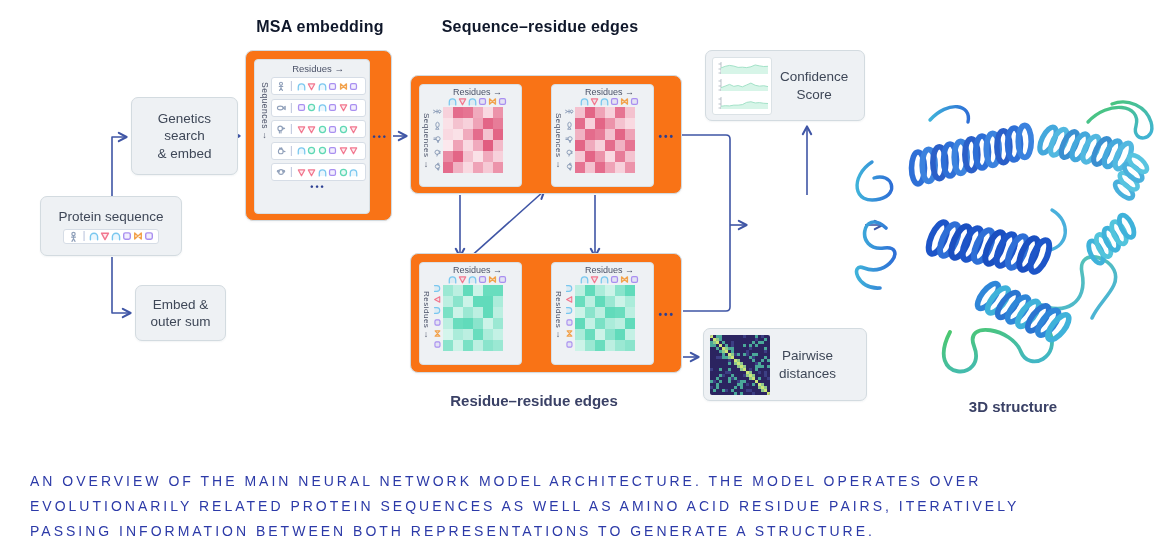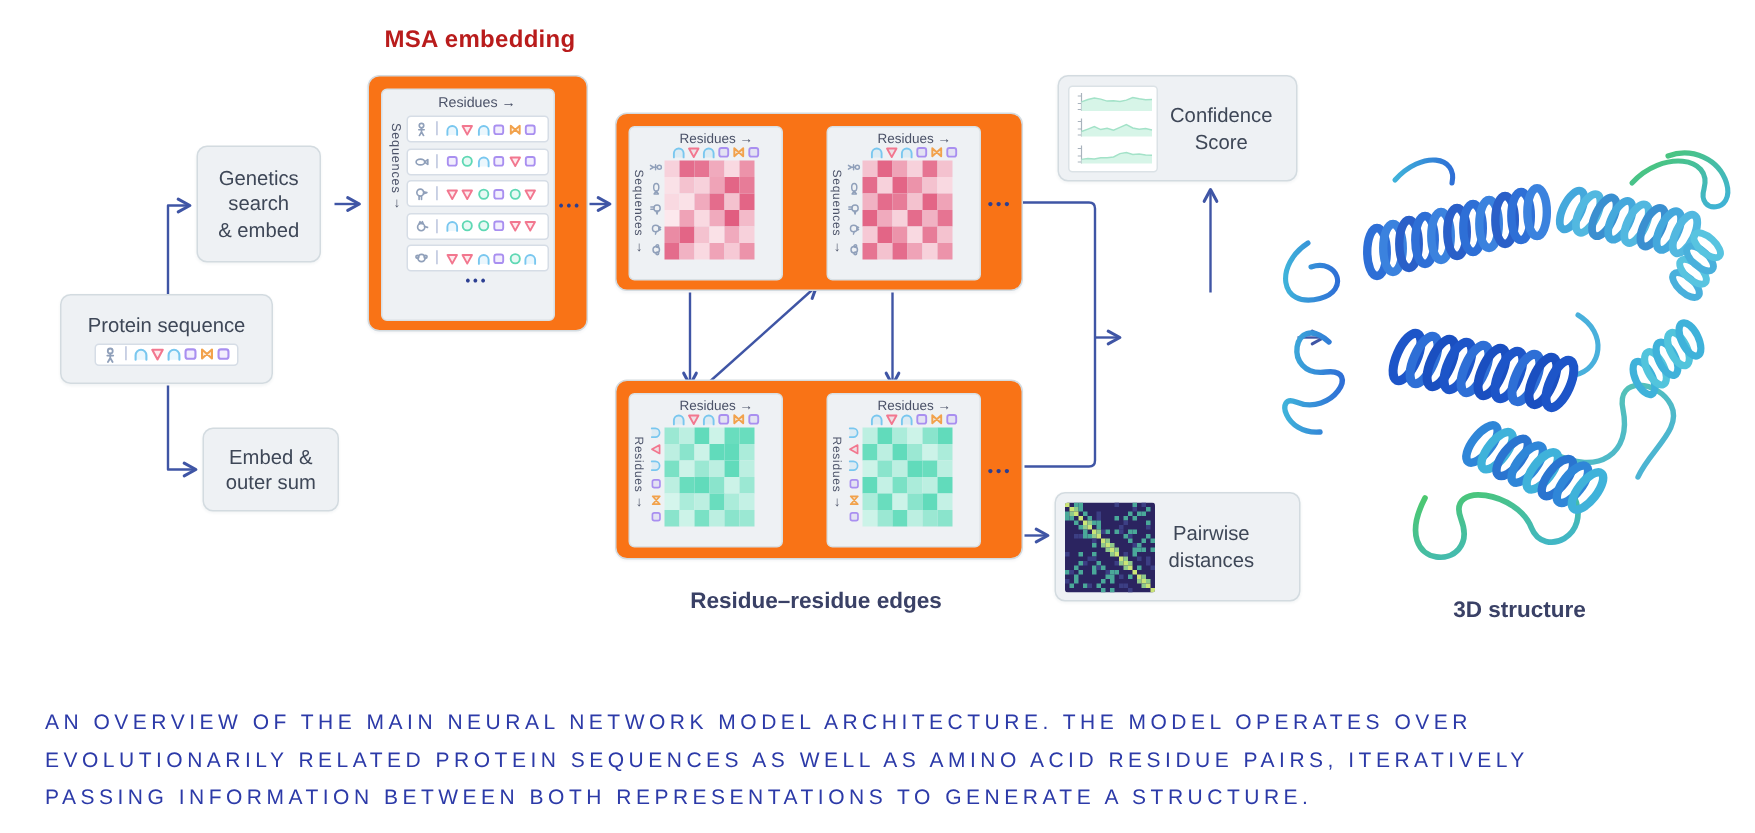--- a/index.html
+++ b/index.html
@@ -1,20 +1,20 @@
 <!DOCTYPE html>
 <html><head>
 <meta charset="utf-8">
 <style>
   html,body{margin:0;padding:0;background:#ffffff;}
   *{box-sizing:border-box;}
   body{font-family:"Liberation Sans","DejaVu Sans",sans-serif;}
   .stage{position:relative;width:1170px;height:555px;background:#fff;overflow:hidden;}
 
-  .hdr{position:absolute;font-size:16px;font-weight:600;color:#b91c1c;text-align:center;letter-spacing:.2px;}
+  .hdr{position:absolute;font-size:16px;font-weight:600;color:#0f172a;text-align:center;letter-spacing:.2px;}
   .lbl{position:absolute;font-size:15px;font-weight:600;color:#3a4166;text-align:center;}
 
   .gbox{position:absolute;background:#eef1f4;border:1px solid #d3dbe0;border-radius:7px;
         box-shadow:0 1px 2px rgba(40,60,90,.06);display:flex;align-items:center;justify-content:center;
         font-size:13.5px;color:#3e4757;text-align:center;line-height:1.28;}
   .multiline{white-space:pre-line;}
   .wbox{position:absolute;background:#f97316;border:1px solid #d3dbe0;border-radius:8px;
         box-shadow:0 1px 2px rgba(40,60,90,.05);}
   .panel{position:absolute;background:#eef1f4;border:1px solid #d9e0e4;border-radius:4px;}
 
@@ -62,20 +62,21 @@
       <path d="M807,195 L807,127 " marker-end="url(#ah)"></path>
       <path d="M865,225 L882,225" marker-end="url(#ah)"></path>
       <path d="M683,357 L698,357" marker-end="url(#ah)"></path>
       <path d="M460,195 L460,256" marker-end="url(#ah)"></path>
       <path d="M595,195 L595,256" marker-end="url(#ah)"></path>
       <path d="M468,259 L544,191" marker-end="url(#ah)"></path>
     </g>
   </svg>
 
   <div class="hdr" style="left:240px;top:18px;width:160px;">MSA embedding</div>
+  <div class="hdr" style="left:425px;top:18px;width:230px;">Sequence–residue edges</div>
 
   <div class="gbox" style="left:40px;top:196px;width:142px;height:60px;flex-direction:column;gap:3px;padding:5px 4px;">
     <div style="font-size:13.5px;">Protein sequence</div>
     <div class="chip">
       <span class="shape">
           <svg width="11" height="11" viewBox="0 0 10 10" fill="none" stroke="#90a0ba" stroke-width="1.1" stroke-linecap="round" stroke-linejoin="round">
             <circle cx="5" cy="2.7" r="1.5"></circle>
             <path d="M5,4.4 L5,7 M3.2,5.5 L6.8,5.5 M5,7 L3.6,9.4 M5,7 L6.4,9.4"></path>
           </svg>
         </span>
@@ -108,21 +109,21 @@
           </span>
           <span class="shape">
             <svg width="10" height="10" viewBox="0 0 10 10" fill="#a98ff0" fill-opacity="0.15" stroke="#a98ff0" stroke-width="1.4" stroke-linecap="round" stroke-linejoin="round">
               <rect x="1.7" y="1.9" width="6.6" height="6.3" rx="1.6"></rect>
             </svg>
           </span>
         </span>
     </div>
   </div>
 
-  <div class="gbox multiline" style="left:131px;top:97px;width:83px;height:78px;">Genetics
+  <div class="gbox multiline" style="left:131px;top:97px;width:107px;height:78px;">Genetics
 search
 &amp; embed</div>
 
   <div class="gbox multiline" style="left:135px;top:285px;width:91px;height:56px;">Embed &amp;
 outer sum</div>
 
   <div class="wbox" style="left:245px;top:50px;width:147px;height:171px;">
     <div class="panel" style="left:8px;top:8px;width:116px;height:155px;padding:3px 3px 2px 3px;">
       <div class="axis-top" style="text-align:center;padding-left:12px;">
         <span>Residues</span>
@@ -686,21 +687,21 @@
             <div style="background:rgb(105,221,190)"></div>
             <div style="background:rgb(188,239,225)"></div>
             <div style="background:rgb(155,232,211)"></div>
             <div style="background:rgb(138,228,204)"></div>
           </div>
      </div>
       </div>
     <span class="dots" style="position:absolute;right:6px;top:56px;font-size:10px;">•••</span>
   </div>
 
-  <div class="lbl" style="left:394px;top:392px;width:300px;">Residue–residue edges</div>
+  <div class="lbl" style="left:384px;top:392px;width:300px;">Residue–residue edges</div>
 
   <div class="gbox" style="left:705px;top:50px;width:160px;height:71px;justify-content:flex-start;padding:6px;gap:8px;">
     <div style="background:#fff;border:1px solid #dbe2e6;border-radius:3px;width:60px;height:58px;display:flex;flex-direction:column;justify-content:space-around;padding:2px;">
       <svg width="54" height="16" class="mini-chart">
           <path d="M6,2 L6,14 M6,4 L3.5,4 M6,9 L3.5,9 M6,13 L3.5,13" stroke="#a9b3bd" stroke-width="0.8" fill="none"></path>
      <polygon points="6,14 6,7.949999999999999 10.272727272727273,6.300000000000001 14.545454545454545,5.42 18.81818181818182,6.08 23.09090909090909,7.4 27.363636363636363,7.18 31.636363636363637,7.62 35.90909090909091,6.739999999999999 40.18181818181818,4.98 44.45454545454545,5.859999999999999 48.72727272727273,6.52 53,6.300000000000001 53,14" fill="#d7f5e8"></polygon>
      <polyline points="6,7.949999999999999 10.272727272727273,6.300000000000001 14.545454545454545,5.42 18.81818181818182,6.08 23.09090909090909,7.4 27.363636363636363,7.18 31.636363636363637,7.62 35.90909090909091,6.739999999999999 40.18181818181818,4.98 44.45454545454545,5.859999999999999 48.72727272727273,6.52 53,6.300000000000001" fill="none" stroke="#a3e2c8" stroke-width="1"></polyline>
         </svg>
       <svg width="54" height="16" class="mini-chart">
           <path d="M6,2 L6,14 M6,4 L3.5,4 M6,9 L3.5,9 M6,13 L3.5,13" stroke="#a9b3bd" stroke-width="0.8" fill="none"></path>

